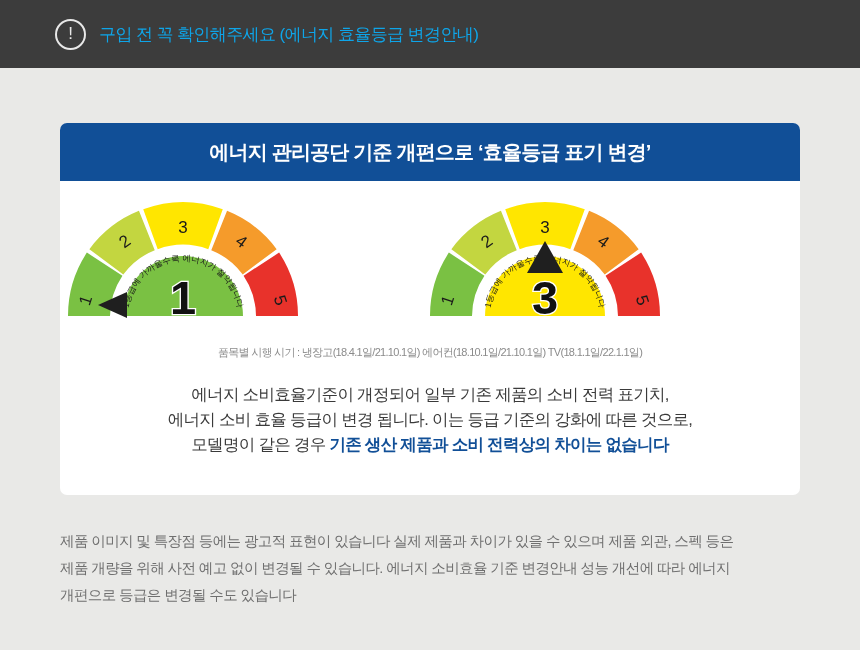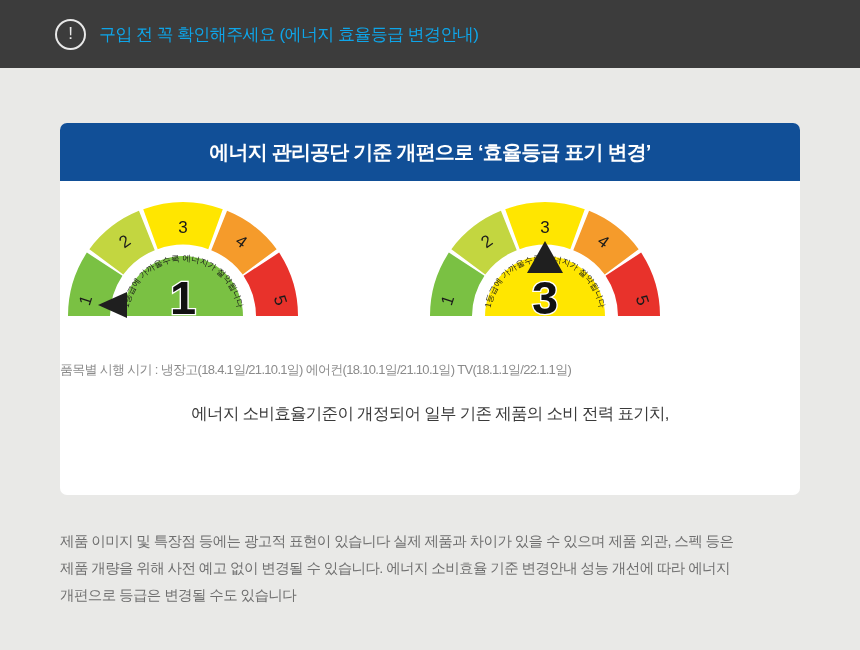--- a/index.html
+++ b/index.html
@@ -100,25 +100,25 @@
   .mid-arrow {
     position: absolute;
     left: 268px;
     top: 70px;
     width: 0;
     height: 0;
   }
 
   
   .schedule {
-    text-align: left;
+    text-align: center;
     color: #8b8b8b;
-    font-size: 13px;
+    font-size: 11px;
     letter-spacing: -0.7px;
-    margin-top: 20px;
+    margin-top: 4px;
     white-space: nowrap;
   }
 
   
   .body-copy {
     margin-top: 22px;
     text-align: center;
     color: #3a3a3a;
     font-size: 16.5px;
     line-height: 25px;
@@ -225,20 +225,22 @@
         <text x="118" y="113" text-anchor="middle" font-family="Liberation Sans, sans-serif" font-size="47" font-weight="bold" fill="#111111" stroke="#ffffff" stroke-width="2.6" paint-order="stroke">3</text>
         <polygon points="118,40 136,72 100,72" fill="#1f1f1f"></polygon>
       </svg>
     </div>
   </div>
 
   <div class="schedule">품목별 시행 시기 : 냉장고(18.4.1일/21.10.1일) 에어컨(18.10.1일/21.10.1일) TV(18.1.1일/22.1.1일)</div>
 
   <div class="body-copy">
     <div class="line">에너지 소비효율기준이 개정되어 일부 기존 제품의 소비 전력 표기치,</div>
+    <div class="line">에너지 소비 효율 등급이 변경 됩니다. 이는 등급 기준의 강화에 따른 것으로,</div>
+    <div class="line"><span>모델명이 같은 경우 </span><span class="hl">기존 생산 제품과 소비 전력상의 차이는 없습니다</span></div>
   </div>
 </div>
 
 <div class="footer">
   <span class="line">제품 이미지 및 특장점 등에는 광고적 표현이 있습니다 실제 제품과 차이가 있을 수 있으며 제품 외관, 스펙 등은</span>
   <span class="line">제품 개량을 위해 사전 예고 없이 변경될 수 있습니다.  에너지 소비효율 기준 변경안내 성능 개선에 따라 에너지</span>
   <span class="line">개편으로 등급은 변경될 수도 있습니다</span>
 </div>
 
 </body></html>

